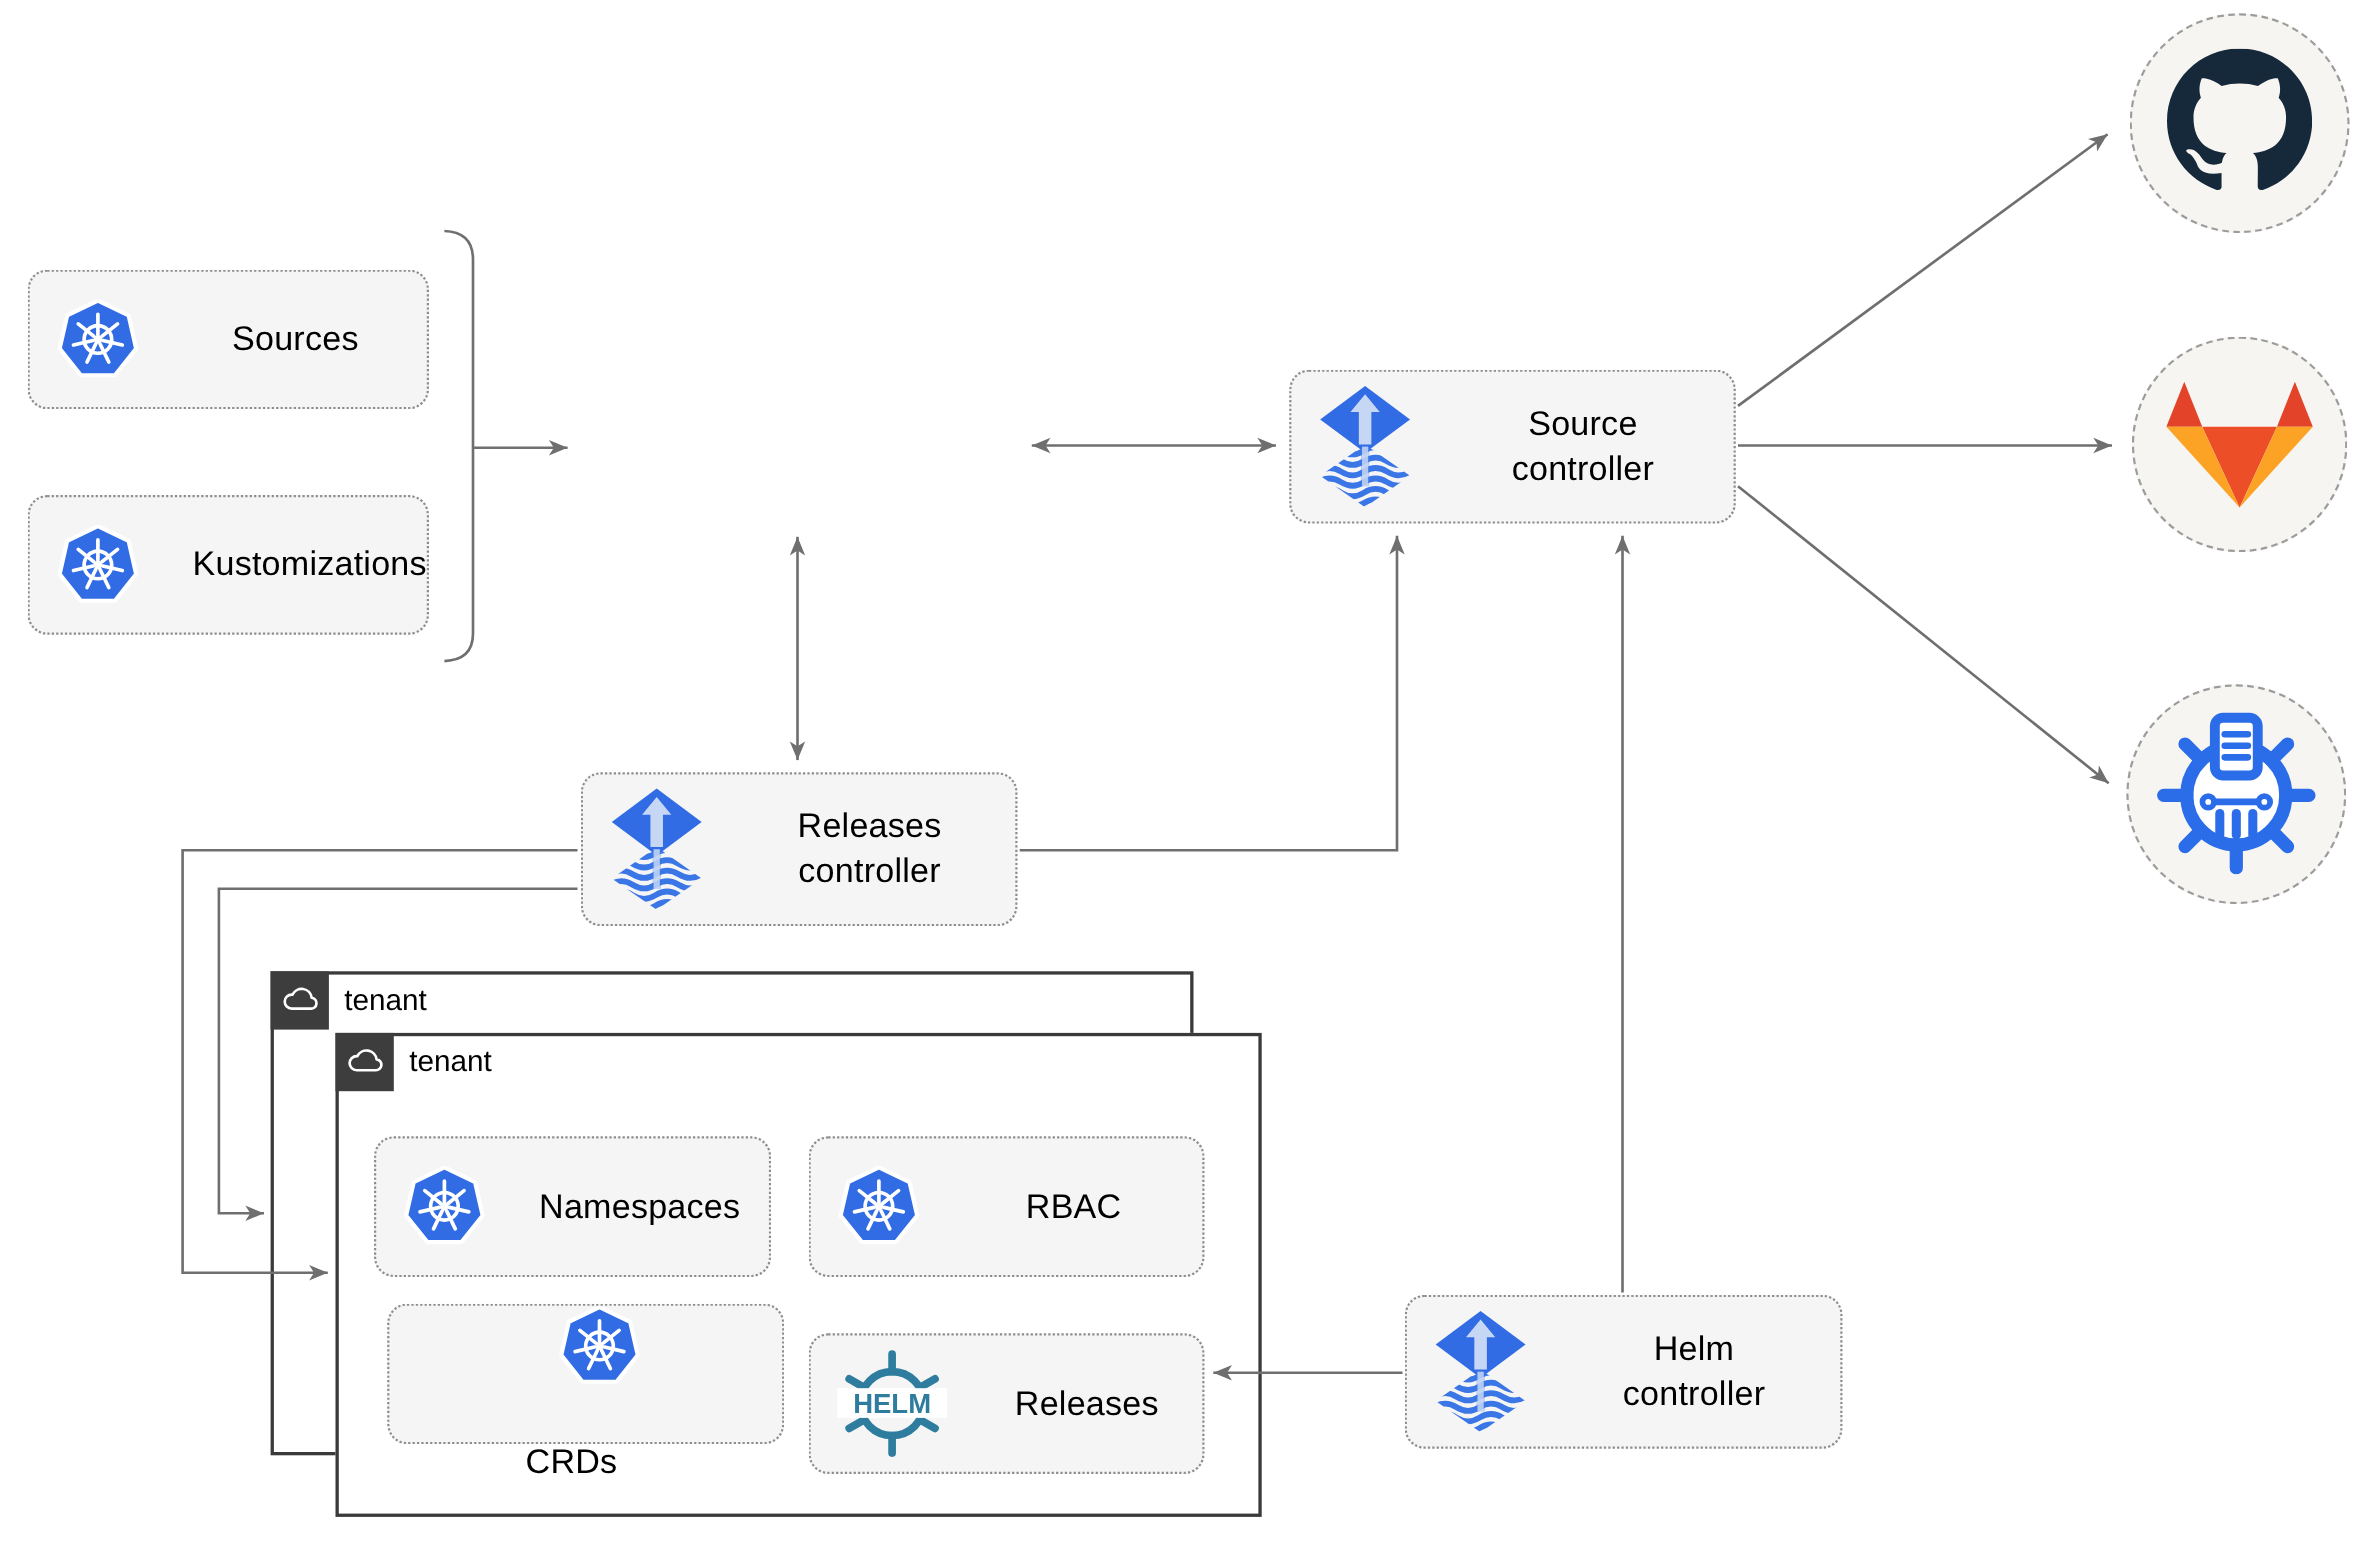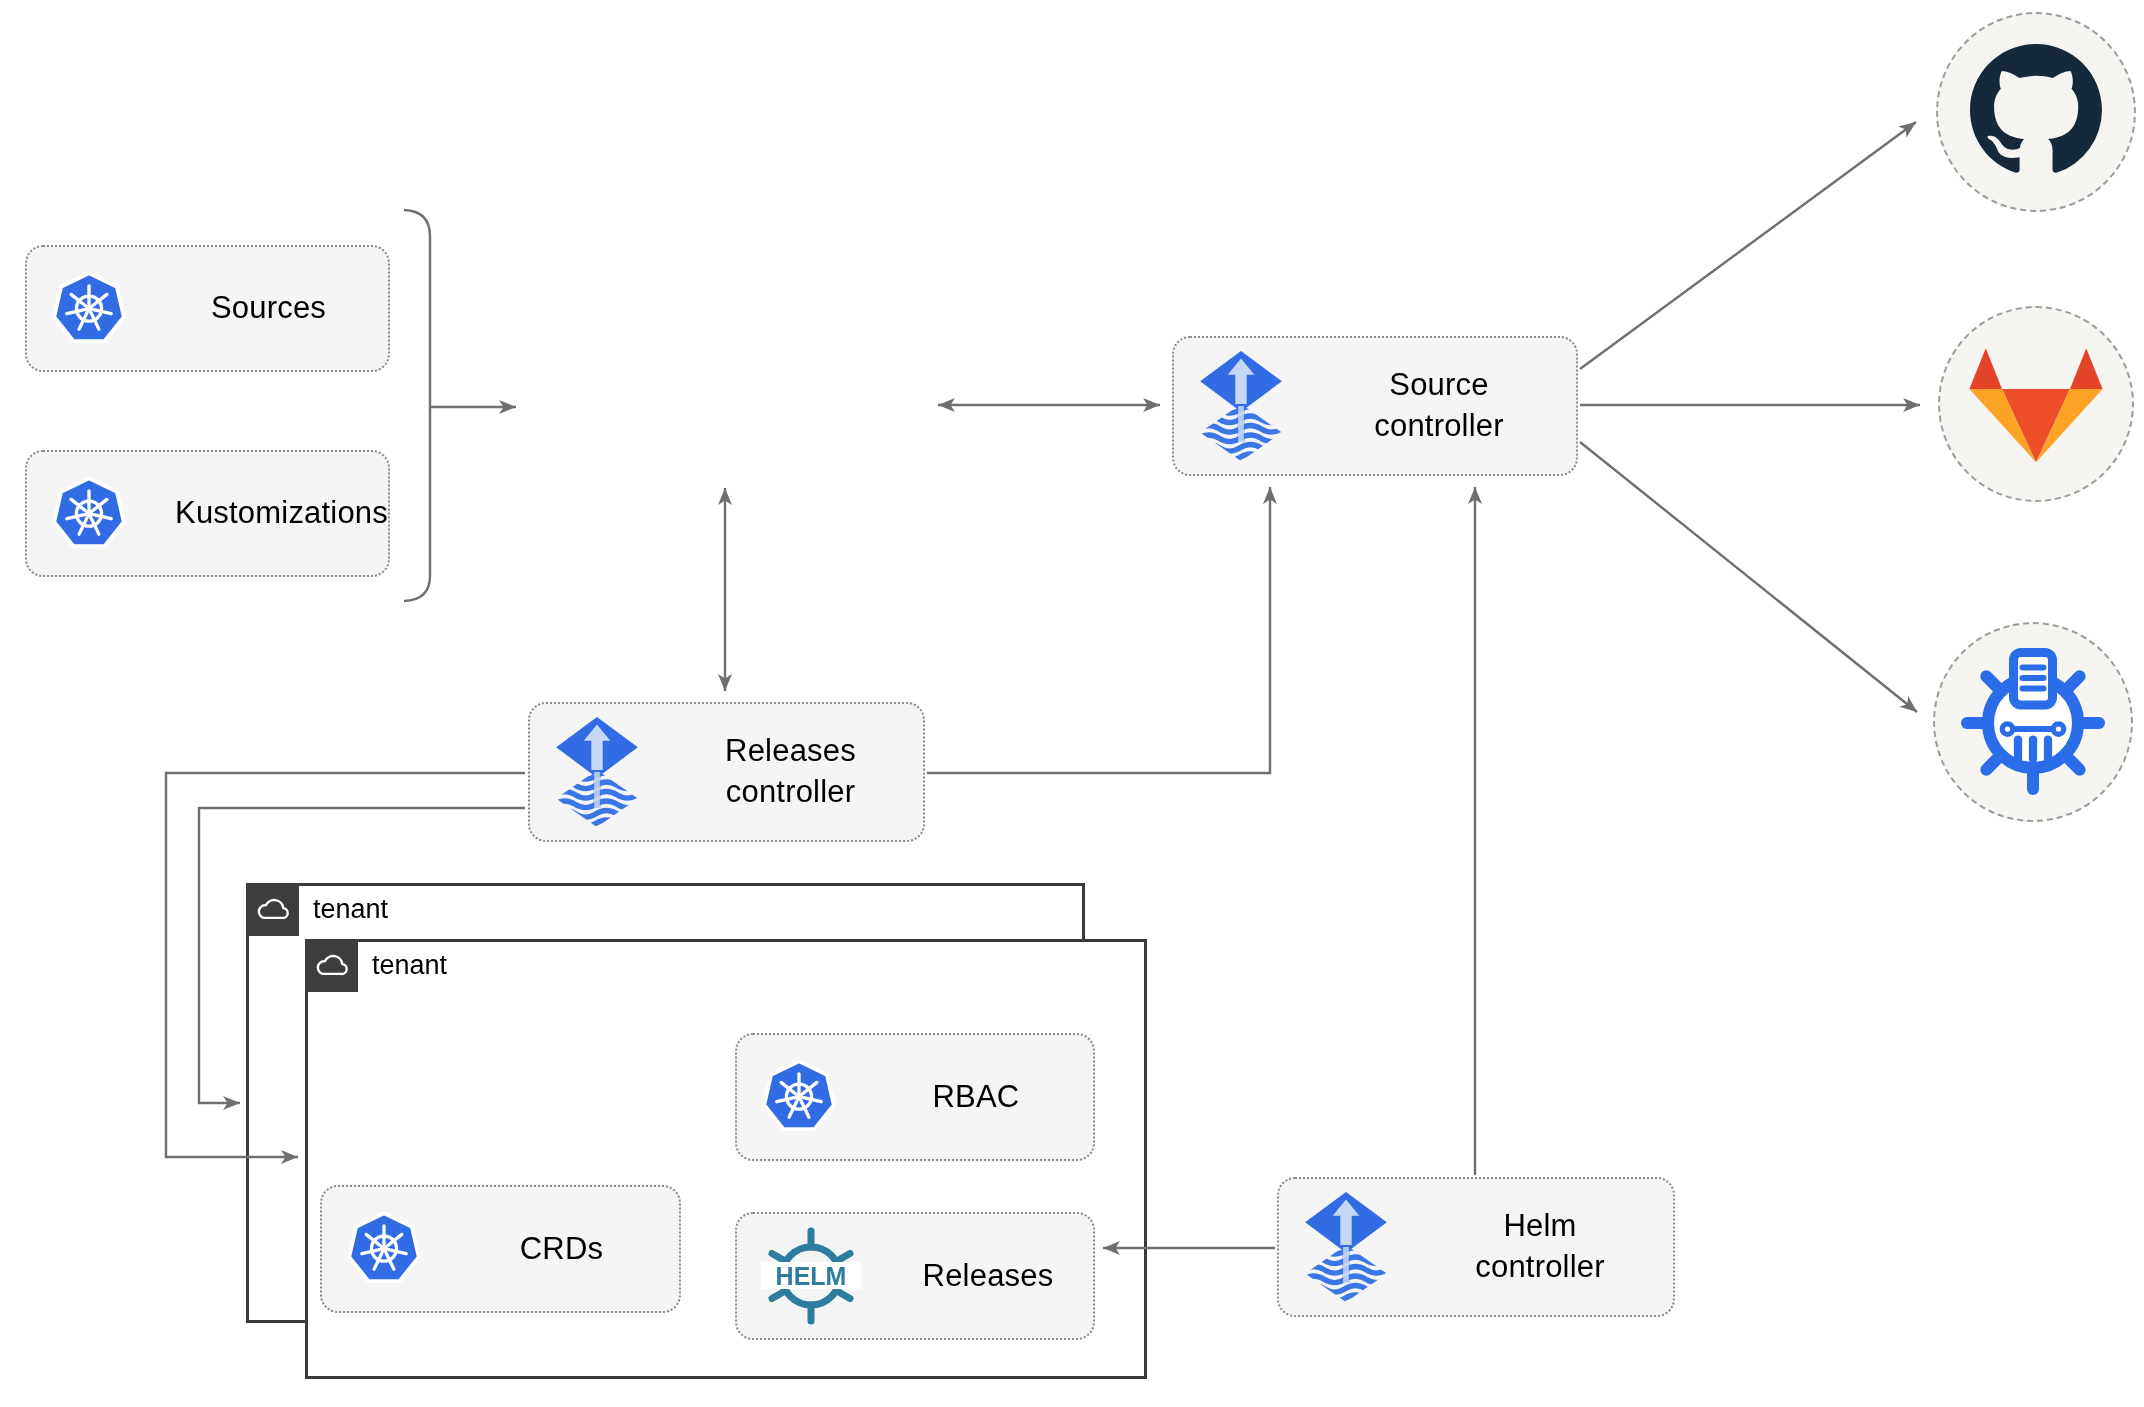--- a/index.html
+++ b/index.html
@@ -180,31 +180,39 @@
 
   <div class="node" style="left:1277px;top:1177px;width:398px;height:140px;">
     <span class="ic">
         <svg width="86" height="114">
           <use href="#sym-flux"></use>
         </svg>
       </span>
     <span class="label two">Helm controller</span>
   </div>
 
+  <div class="node" style="left:340px;top:1033px;width:361px;height:128px;">
+    <span class="ic">
+        <svg width="76" height="74">
+          <use href="#sym-k8s"></use>
+        </svg>
+      </span>
+    <span class="label">Namespaces</span>
+  </div>
 
   <div class="node" style="left:735px;top:1033px;width:360px;height:128px;">
     <span class="ic">
         <svg width="76" height="74">
           <use href="#sym-k8s"></use>
         </svg>
       </span>
     <span class="label">RBAC</span>
   </div>
 
-  <div class="node" style="left:320px;top:1185px;width:361px;height:128px;">
+  <div class="node" style="left:352px;top:1185px;width:361px;height:128px;flex-direction:column;">
     <span class="ic">
         <svg width="76" height="74">
           <use href="#sym-k8s"></use>
         </svg>
       </span>
     <span class="label">CRDs</span>
   </div>
 
   <div class="node" style="left:735px;top:1212px;width:360px;height:128px;">
     <span class="ic">

